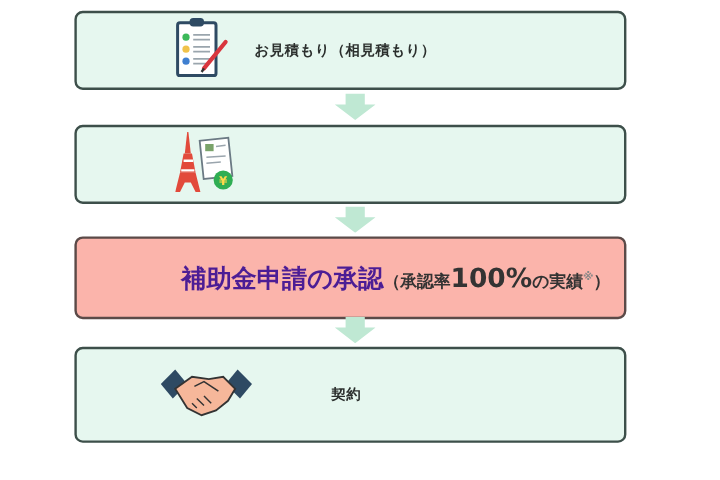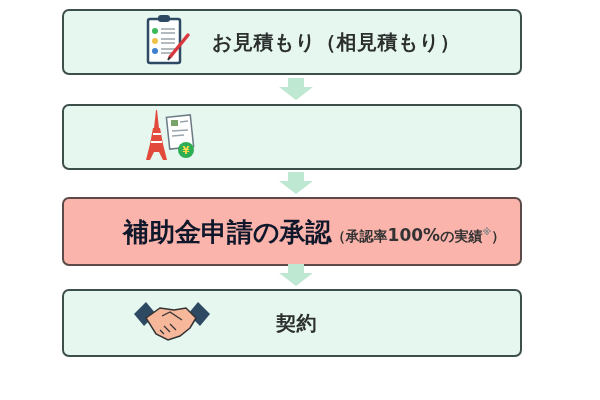--- a/index.html
+++ b/index.html
@@ -10,23 +10,23 @@
   .step {
     position: absolute; left: 62px; width: 460px; height: 66px;
     border: 2px solid #3d4f4a; border-radius: 7px; box-sizing: border-box;
     background: #e6f7ef;
   }
   .step.highlight { background: #fbb4ab; border-color: #5b4a48; }
   .label {
     position: absolute; top: 50%; transform: translateY(-50%);
     color: #2b2f2d; font-weight: bold; white-space: nowrap;
   }
-  .label.main { font-size: 20px; letter-spacing: 0.5px; }
+  .label.main { font-size: 12px; letter-spacing: 0.5px; }
   .sub { color: #333; font-size: 14px; font-weight: bold; }
-  .sub .big { font-size: 17px; }
+  .sub .big { font-size: 22px; }
   .sub .note { font-size: 9px; color: #888; vertical-align: super; }
   .icon { position: absolute; top: 50%; transform: translateY(-50%); }
   .arrow { position: absolute; left: 279px; width: 34px; height: 22px; }
 </style>
 </head>
 <body>
 
 <div class="step" style="top:9px;">
   <span class="icon" style="left:80px;">
     <svg width="48" height="54" viewBox="0 0 48 54">
@@ -78,29 +78,29 @@
     </svg>
   </span>
 </div>
 
 <svg class="arrow" style="top:172px;" viewBox="0 0 34 22">
   <polygon points="9,0 25,0 25,9 34,9 17,22 0,9 9,9" fill="#bfe8d3"></polygon>
 </svg>
 
 <div class="step highlight" style="top:197px; height:69px;">
   <span class="label" style="left:59px;">
-    <span class="red" style="font-size:26px;color:#0f172a;">補助金申請の承認</span><span class="sub"><span>（</span><span>承認率</span><span class="big">100%</span><span>の実績</span><span class="note">※</span><span>）</span></span>
+    <span class="red" style="font-size:21px;color:#4c1d95;margin-left:28px;">補助金申請の承認</span><span class="sub"><span>（</span><span>承認率</span><span class="big">100%</span><span>の実績</span><span class="note">※</span><span>）</span></span>
   </span>
 </div>
 
 <svg class="arrow" style="top:264px;" viewBox="0 0 34 22">
   <polygon points="9,0 25,0 25,9 34,9 17,22 0,9 9,9" fill="#bfe8d3"></polygon>
 </svg>
 
-<div class="step" style="top:289px; height:68px;">
+<div class="step" style="top:289px; height:80px;">
   <span class="icon" style="left:70px;">
     <svg width="76" height="42" viewBox="0 0 76 42">
       <polygon points="0,14 12,2 22,14 10,26" fill="#2e4a63"></polygon>
       <polygon points="76,14 64,2 54,14 66,26" fill="#2e4a63"></polygon>
       <path d="M12,18 L26,8 L40,10 L52,8 L62,18 L56,28 L46,36 L34,40 L22,34 Z" fill="#f6b79a" stroke="#333" stroke-width="1.5"></path>
       <path d="M28,16 L36,12 L48,20" fill="none" stroke="#333" stroke-width="1.3"></path>
       <path d="M26,30 L30,34 M30,26 L36,32 M36,24 L42,30" stroke="#333" stroke-width="1.2"></path>
     </svg>
   </span>
   <span class="label main" style="left:212px;">契約</span>

